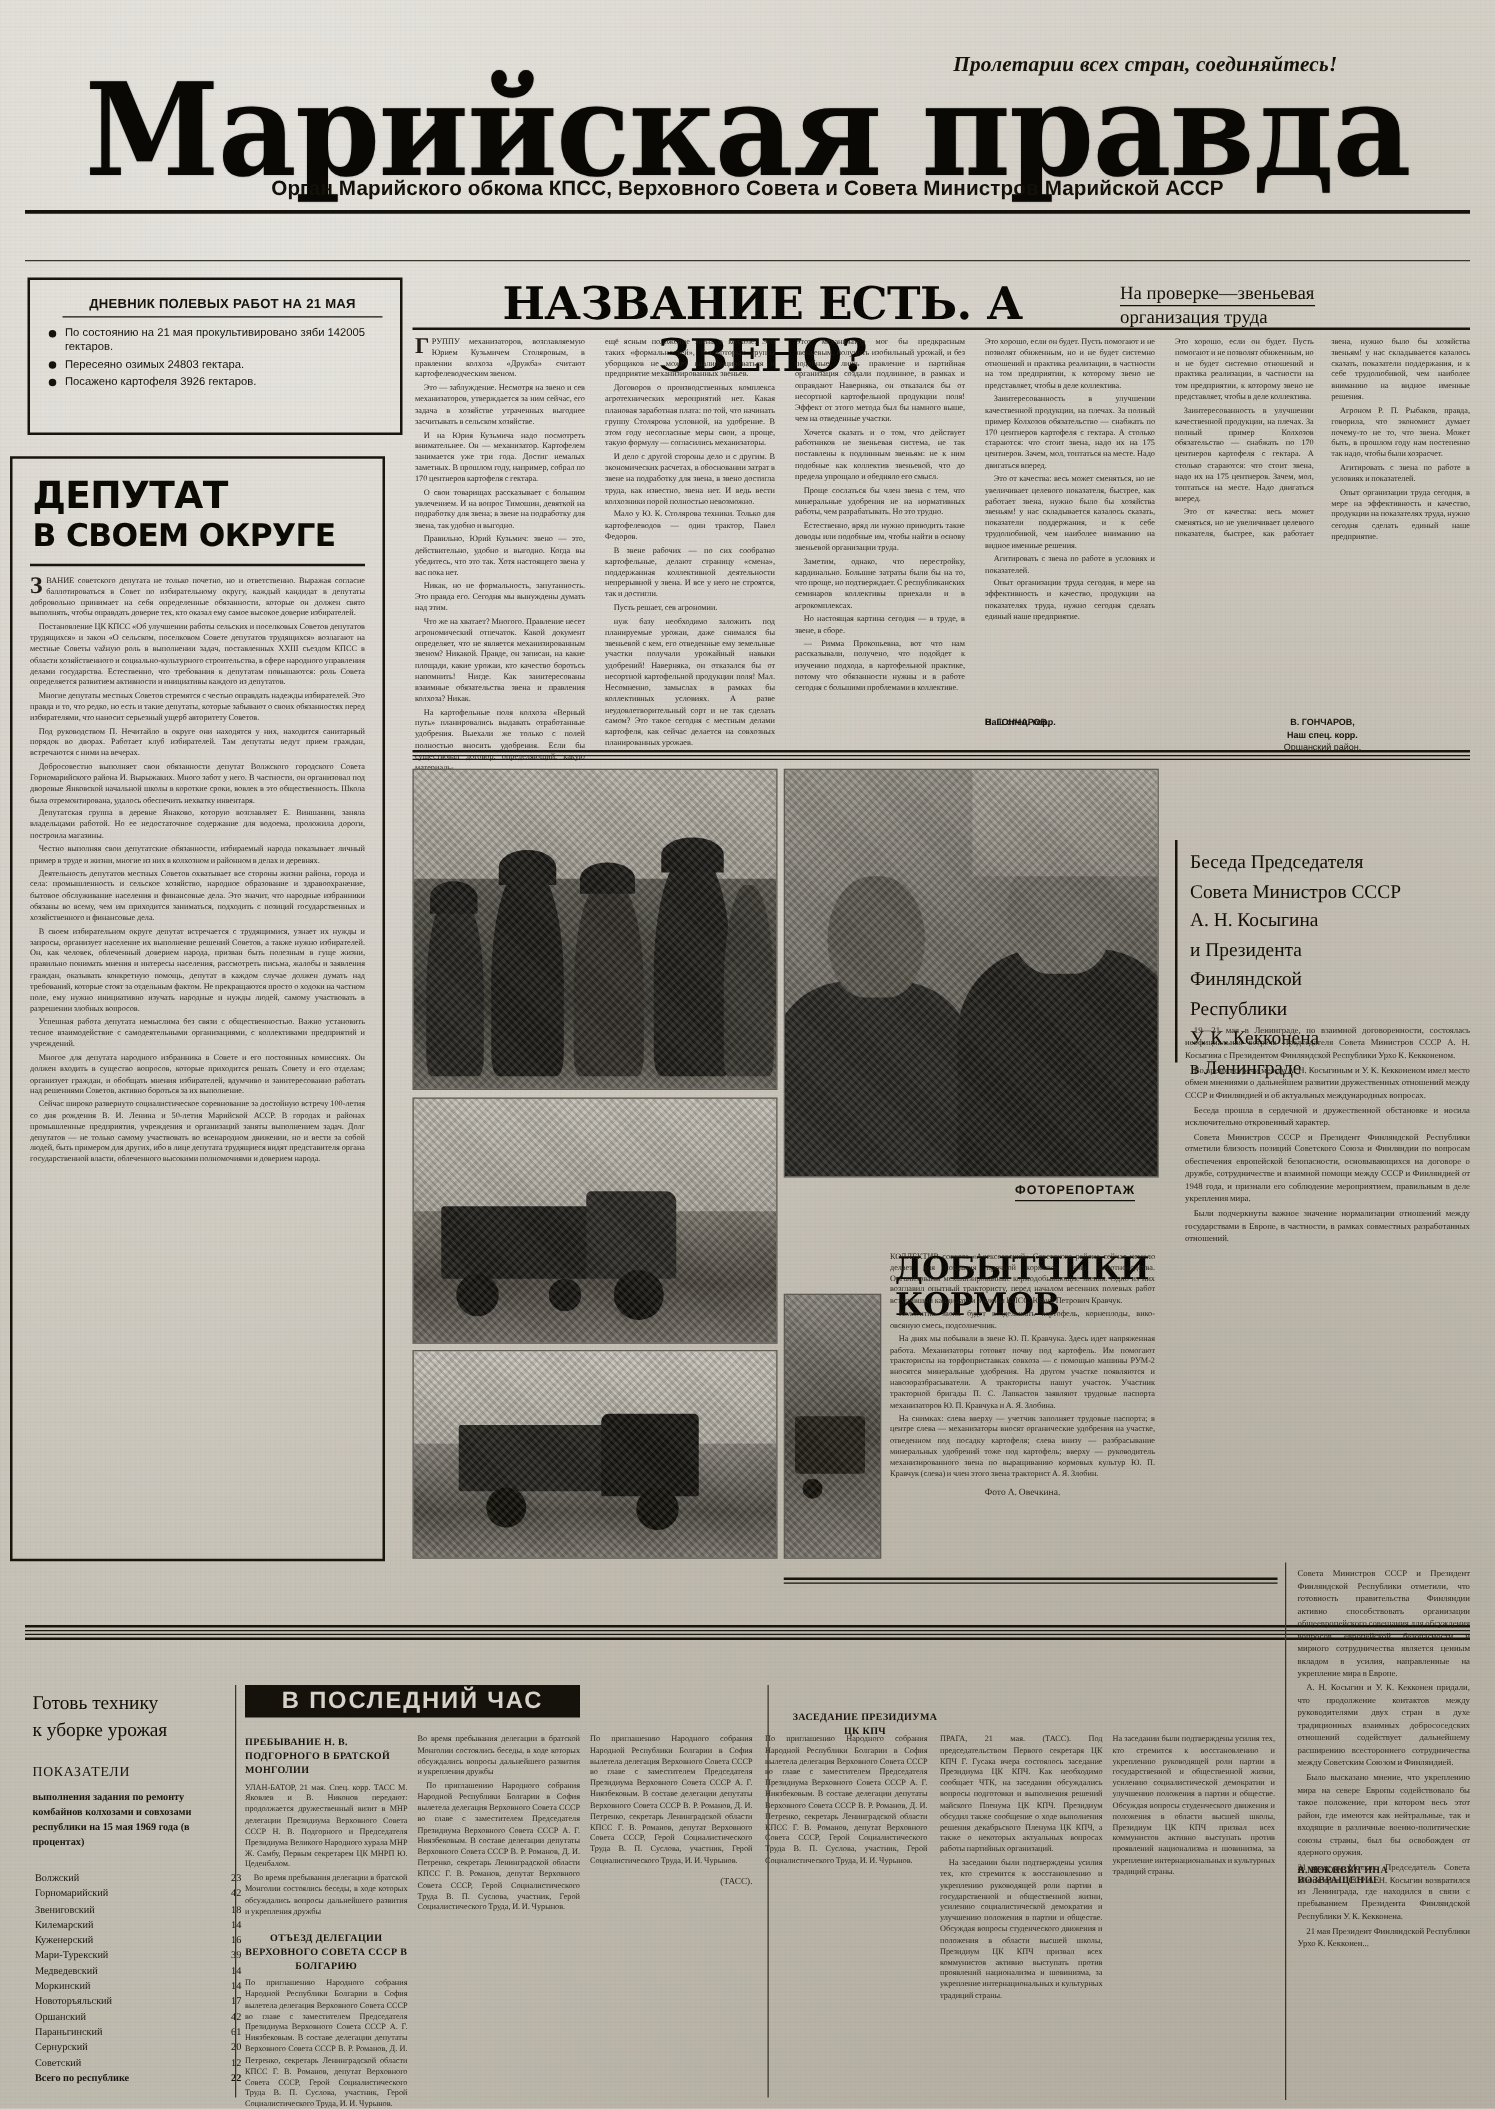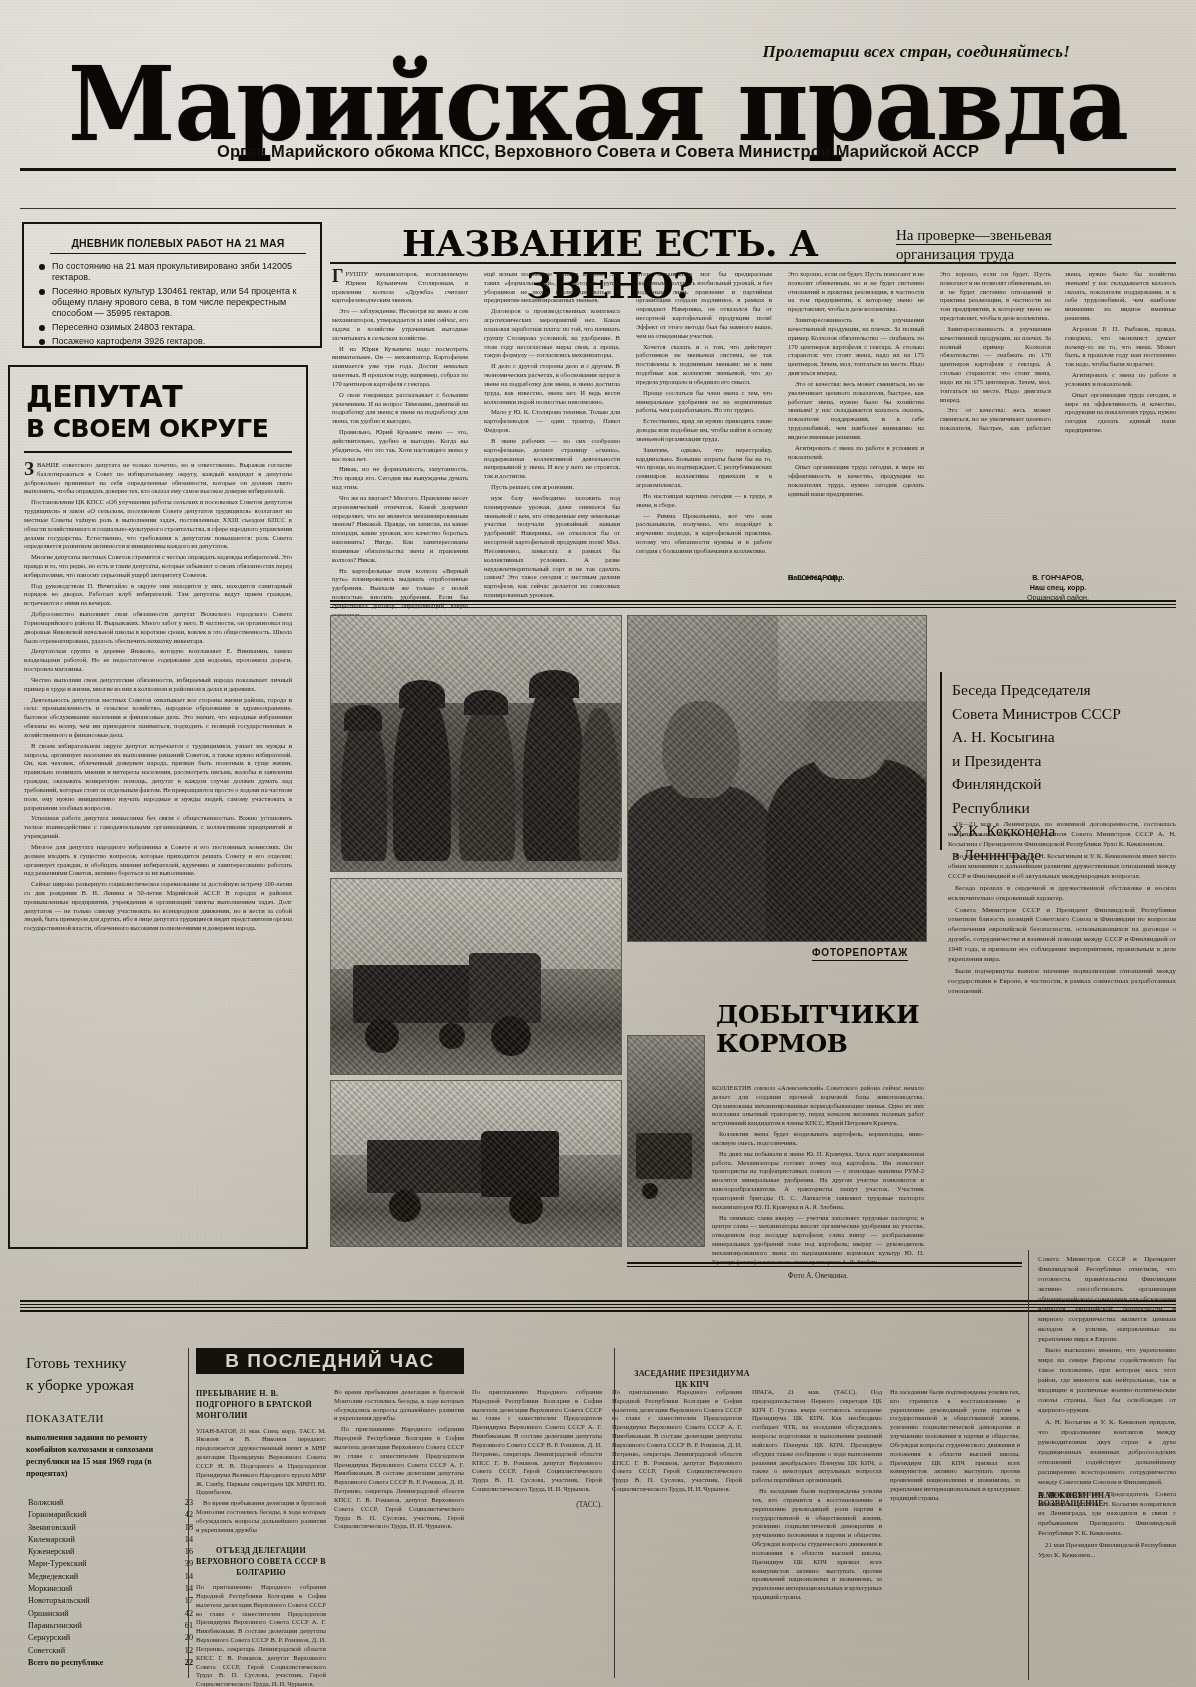--- a/index.html
+++ b/index.html
@@ -241,21 +241,20 @@
   <div class="subtitle">Орган Марийского обкома КПСС, Верховного Совета и Совета Министров Марийской АССР</div>
 
   <div class="rule-thick" style="top:168px;"></div>
 
   <div class="rule-thin" style="left:20px;top:208px;width:1156px;"></div>
 
   <div class="diarybox">
     <div class="diary-h">ДНЕВНИК ПОЛЕВЫХ РАБОТ НА 21 МАЯ</div>
     <ul class="diary-list">
       <li>По состоянию на 21 мая прокультивировано зяби 142005 гектаров.</li>
-      <li>Посеяно яровых культур 130461 гектар, или 54 процента к общему плану ярового сева, в том числе перекрестным способом — 35995 гектаров.</li>
       <li>Пересеяно озимых 24803 гектара.</li>
       <li>Посажено картофеля 3926 гектаров.</li>
     </ul>
   </div>
 
   <div class="depbox">
     <div class="dep-h">ДЕПУТАТ</div>
     <div class="dep-h" style="margin-top:2px;font-size:25px;">В СВОЕМ ОКРУГЕ</div>
     <div class="dep-rule"></div>
     <div class="dep-body col-text">
@@ -394,21 +393,21 @@
   <div class="photo p5">
     <div class="bg"></div>
     <div style="position:absolute;left:8px;top:46%;width:56px;height:22%;background:#242118;border-radius:3px;"></div>
     <div style="position:absolute;left:14px;top:70%;width:16px;height:16px;border-radius:50%;background:#14120c;"></div>
     <div class="ph-grain"></div>
   </div>
 
   <div class="photo-label" style="left:812px;top:947px;">ФОТОРЕПОРТАЖ</div>
   <div class="report-h" style="left:716px;top:1000px;width:212px;">ДОБЫТЧИКИ КОРМОВ</div>
 
-  <div class="c col-text" style="left:712px;top:1084px;width:212px;height:206px;">
+  <div class="c col-text" style="left:712px;top:1002px;width:212px;height:206px;">
     <p class="noind">КОЛЛЕКТИВ совхоза «Алексеевский» Советского района сейчас немало делает для создания прочной кормовой базы животноводства. Организованы механизированные кормодобывающие звенья. Одно из них возглавил опытный трактористy, перед началом весенних полевых работ вступивший кандидатом в члены КПСС, Юрий Петрович Кравчук.</p>
     <p>Коллектив звена будет возделывать картофель, корнеплоды, вико-овсяную смесь, подсолнечник.</p>
     <p>На днях мы побывали в звене Ю. П. Кравчука. Здесь идет напряженная работа. Механизаторы готовят почву под картофель. Им помогают трактористы на торфоприставках совхоза — с помощью машины РУМ-2 вносятся минеральные удобрения. На другом участке появляются и навозоразбрасыватели. А трактористы пашут участок. Участник тракторной бригады П. С. Лапкастов заявляют трудовые паспорта механизаторов Ю. П. Кравчука и А. Я. Злобина.</p>
     <p>На снимках: слева вверху — учетчик заполняет трудовые паспорта; в центре слева — механизаторы вносят органические удобрения на участке, отведенном под посадку картофеля; слева внизу — разбрасывание минеральных удобрений тоже под картофель; вверху — руководитель механизированного звена по выращиванию кормовых культур Ю. П. Кравчук (слева) и член этого звена тракторист А. Я. Злобин.</p>
     <div class="sig" style="text-align:center;margin-top:4px;font-size:7.6px;font-family:'Liberation Serif',serif;font-weight:400;">Фото А. Овечкина.</div>
   </div>
 
   <div class="kos-rule"></div>
   <div class="kos-h">
     <div>Беседа Председателя</div>
@@ -542,22 +541,22 @@
     <p class="noind">ПРАГА, 21 мая. (ТАСС). Под председательством Первого секретаря ЦК КПЧ Г. Гусака вчера состоялось заседание Президиума ЦК КПЧ. Как необходимо сообщает ЧТК, на заседании обсуждались вопросы подготовки и выполнения решений майского Пленума ЦК КПЧ. Президиум обсудил также сообщение о ходе выполнения решения декабрьского Пленума ЦК КПЧ, а также о некоторых актуальных вопросах работы партийных организаций.</p>
     <p>На заседании были подтверждены усилия тех, кто стремится к восстановлению и укреплению руководящей роли партии в государственной и общественной жизни, усилению социалистической демократии и улучшению положения в партии и обществе. Обсуждая вопросы студенческого движения и положения в области высшей школы, Президиум ЦК КПЧ призвал всех коммунистов активно выступать против проявлений национализма и шовинизма, за укрепление интернациональных и культурных традиций страны.</p>
   </div>
 
   <div class="c col-text" style="left:890px;top:1388px;width:130px;">
     <p class="noind">На заседании были подтверждены усилия тех, кто стремится к восстановлению и укреплению руководящей роли партии в государственной и общественной жизни, усилению социалистической демократии и улучшению положения в партии и обществе. Обсуждая вопросы студенческого движения и положения в области высшей школы, Президиум ЦК КПЧ призвал всех коммунистов активно выступать против проявлений национализма и шовинизма, за укрепление интернациональных и культурных традиций страны.</p>
   </div>
 
   <div class="c col-text" style="left:1038px;top:1255px;width:138px;font-size:7px;line-height:1.42;">
     <p class="noind">Совета Министров СССР и Президент Финляндской Республики отметили, что готовность правительства Финляндии активно способствовать организации общеевропейского совещания для обсуждения вопросов европейской безопасности и мирного сотрудничества является ценным вкладом в усилия, направленные на укрепление мира в Европе.</p>
+    <p>А. Н. Косыгин и У. К. Кекконен придали, что продолжение контактов между руководителями двух стран в духе традиционных взаимных добрососедских отношений содействует дальнейшему расширению всестороннего сотрудничества между Советским Союзом и Финляндией.</p>
     <p>Было высказано мнение, что укреплению мира на севере Европы содействовало бы такое положение, при котором весь этот район, где имеются как нейтральные, так и входящие в различные военно-политические союзы страны, был бы освобожден от ядерного оружия.</p>
-    <p>А. Н. Косыгин и У. К. Кекконен придали, что продолжение контактов между руководителями двух стран в духе традиционных взаимных добрососедских отношений содействует дальнейшему расширению всестороннего сотрудничества между Советским Союзом и Финляндией.</p>
     <div class="sub-h c" style="margin-top:8px;">ВОЗВРАЩЕНИЕ</div>
     <div class="sub-h c">А. Н. КОСЫГИНА</div>
     <div class="sub-h c">В МОСКВУ</div>
     <p class="noind">21 мая в Москву Председатель Совета Министров СССР А. Н. Косыгин возвратился из Ленинграда, где находился в связи с пребыванием Президента Финляндской Республики У. К. Кекконена.</p>
     <p>21 мая Президент Финляндской Республики Урхо К. Кекконен...</p>
   </div>
 
   <div class="vdiv" style="left:1028px;top:1250px;height:430px;background:#3a352b;"></div>
   <div class="vdiv" style="left:614px;top:1348px;height:330px;background:#3a352b;"></div>
 

